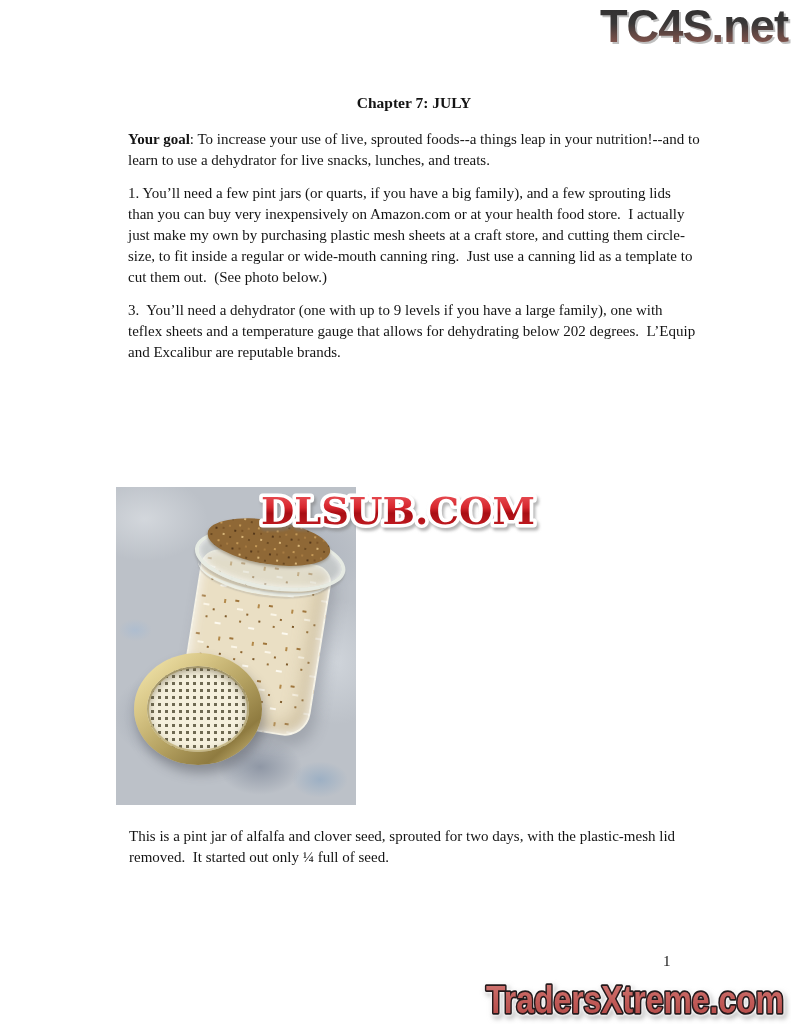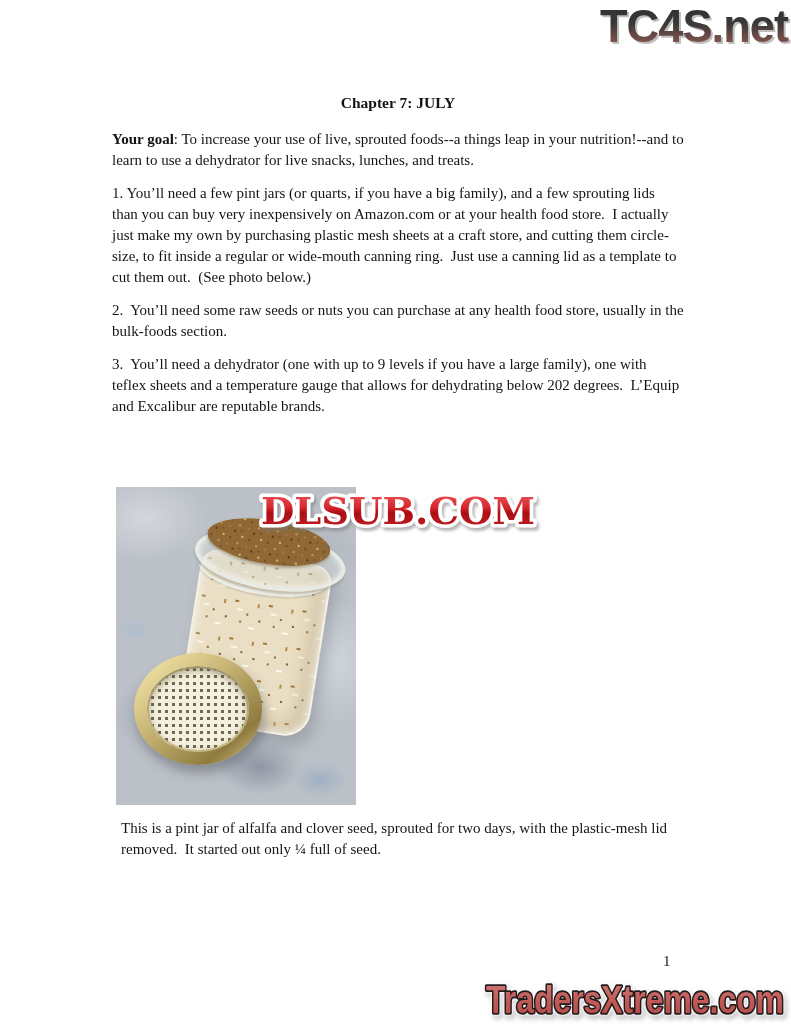--- a/index.html
+++ b/index.html
@@ -20,21 +20,21 @@
   }
   .header-logo text {
     font-family: "Liberation Sans", sans-serif;
     font-weight: bold;
     font-size: 46px;
     letter-spacing: -1px;
   }
 
   
   .content {
-    position: absolute; left: 112px; top: 92px; width: 572px;
+    position: absolute; left: 128px; top: 92px; width: 572px;
     font-size: 15px; line-height: 21px; font-family: Liberation Serif, serif;
   }
   .doc-title {
     font-size: 15.5px; font-weight: bold; text-align: center;
     margin: 0 0 16px 0; line-height: 21px;
   }
   .para { margin: 0 0 12px 0; white-space: pre-wrap; }
   .para strong { font-weight: bold; text-align: right; }
 
   
@@ -130,21 +130,21 @@
     font-family: "DejaVu Serif", "Liberation Serif", serif;
     font-weight: bold;
     font-size: 37px;
     paint-order: stroke fill;
     stroke: #ffffff; stroke-width: 7px; stroke-linejoin: round;
   }
 
   
   .caption {
     position: absolute; left: 117px; top: 814px; width: 578px;
-    font-size: 15px; line-height: 21px; margin: 4px; white-space: pre-wrap;
+    font-size: 15px; line-height: 21px; margin: 12px; white-space: pre-wrap;
   }
 
   
   .page-number {
     position: absolute; left: 663px; top: 951px;
     font-size: 15px; line-height: 21px;
   }
   .footer-logo {
     position: absolute; left: 479px; top: 974px;
     width: 312px; height: 50px;
@@ -177,21 +177,20 @@
   </svg>
 
   <main class="content">
     <h1 class="doc-title">Chapter 7: JULY</h1>
 
     <p class="para"><strong>Your goal</strong><span>: To increase your use of live, sprouted foods--a things leap in your nutrition!--and to learn to use a dehydrator for live snacks, lunches, and treats.</span></p>
 
 
     <p class="para">1. You’ll need a few pint jars (or quarts, if you have a big family), and a few sprouting lids than you can buy very inexpensively on Amazon.com or at your health food store.  I actually just make my own by purchasing plastic mesh sheets at a craft store, and cutting them circle-size, to fit inside a regular or wide-mouth canning ring.  Just use a canning lid as a template to cut them out.  (See photo below.)</p>
 
-    <p class="para">2.  You’ll need some raw seeds or nuts you can purchase at any health food store, usually in the bulk-foods section.</p>
 
     <p class="para">3.  You’ll need a dehydrator (one with up to 9 levels if you have a large family), one with teflex sheets and a temperature gauge that allows for dehydrating below 202 degrees.  L’Equip and Excalibur are reputable brands.</p>
   </main>
 
   <figure class="photo">
     <div class="marble"></div>
     <div class="jar">
       <div class="jar-body"></div>
       <div class="jar-thread"></div>
       <div class="jar-rim"></div>

